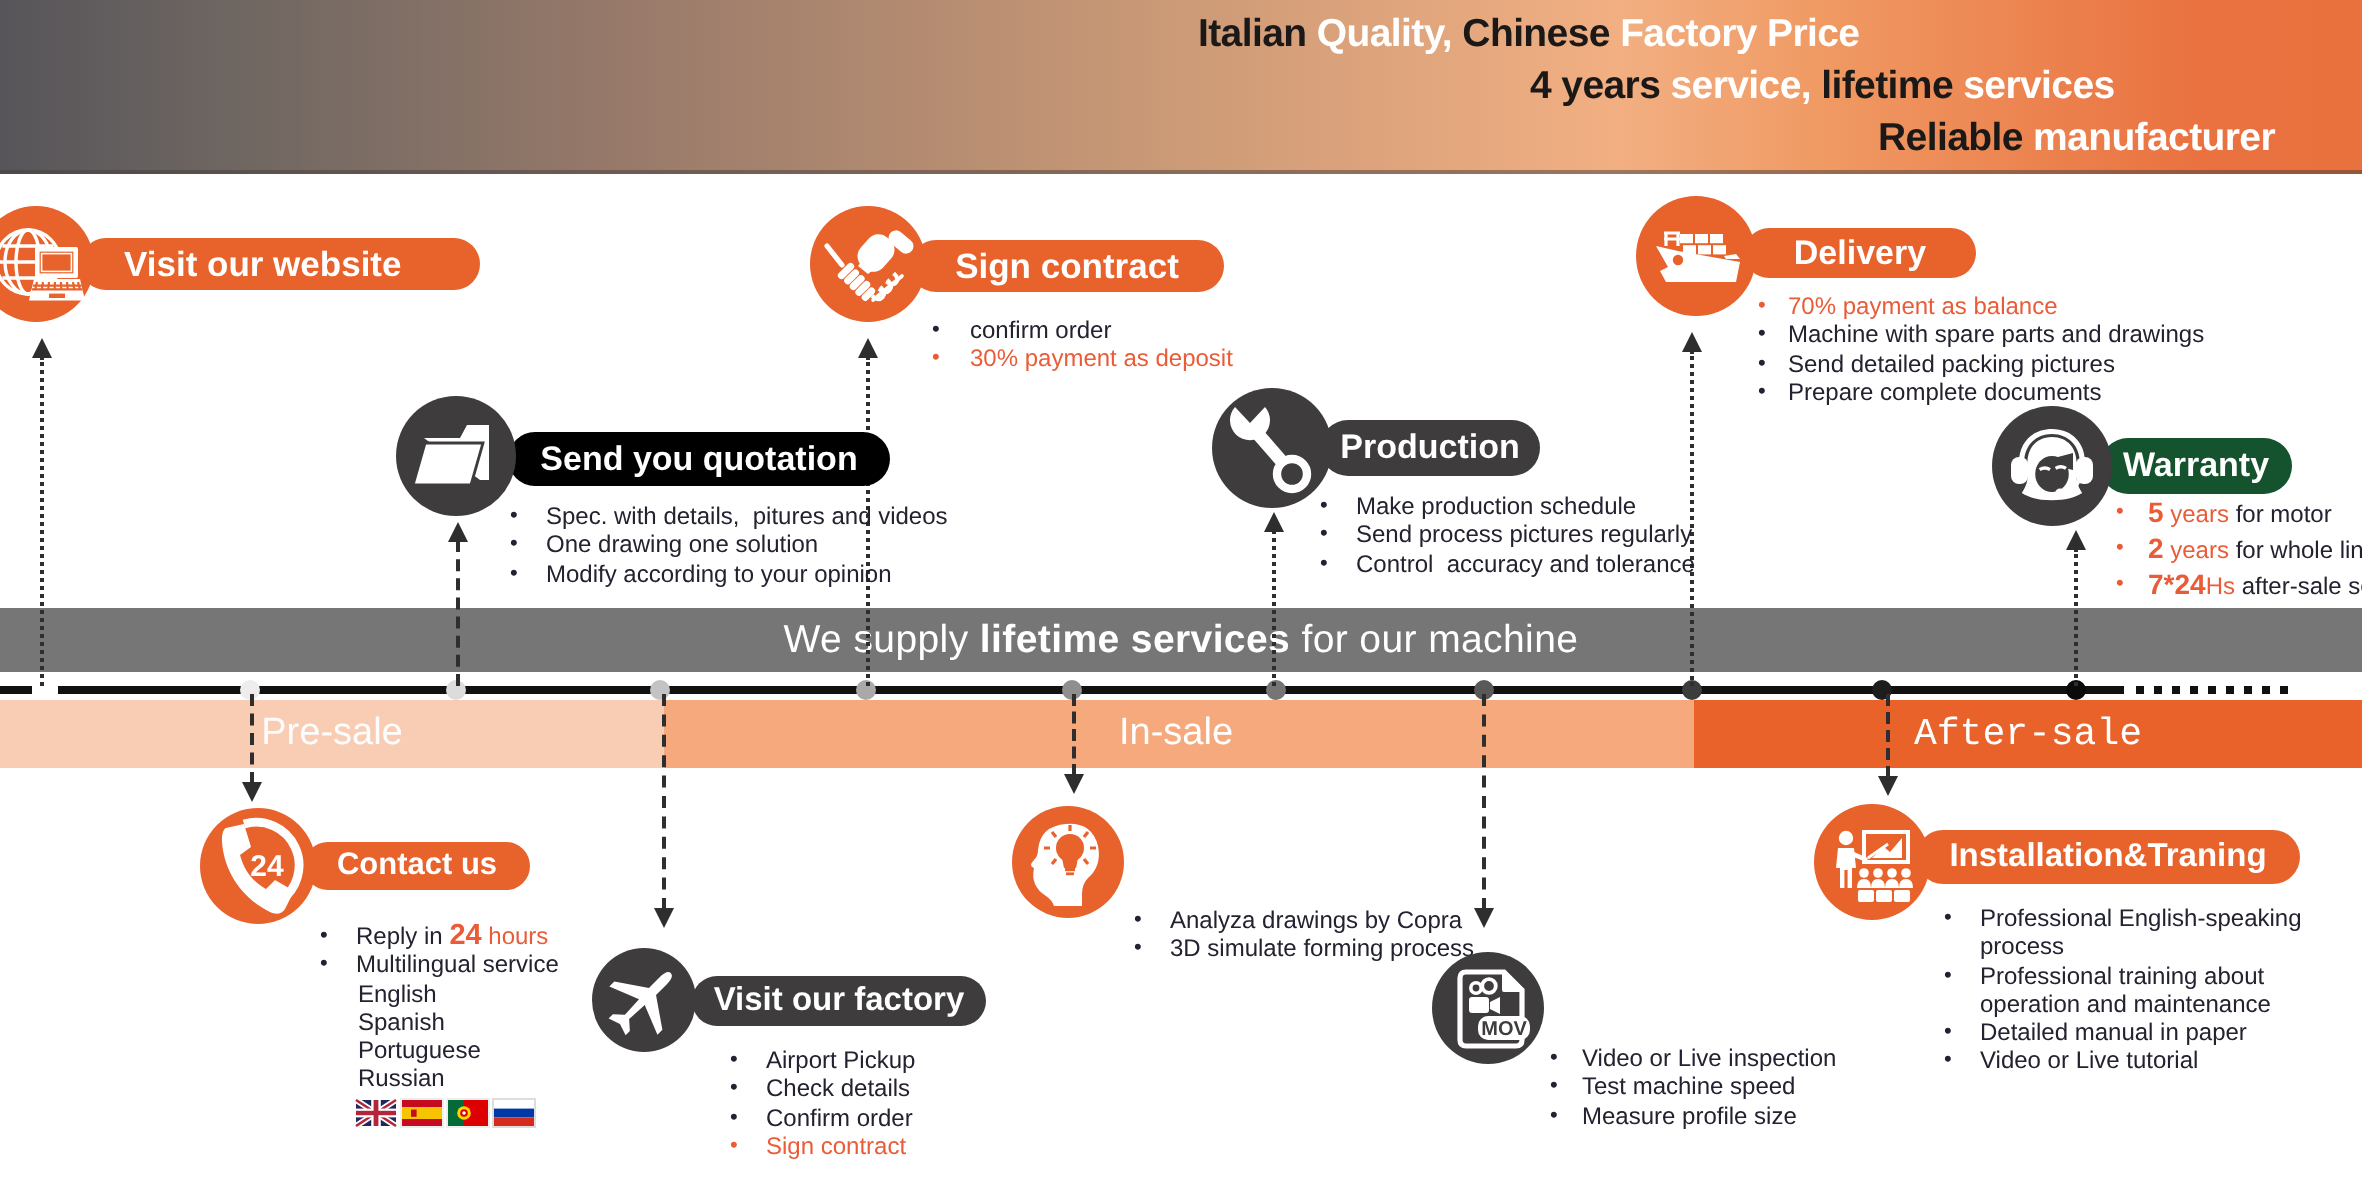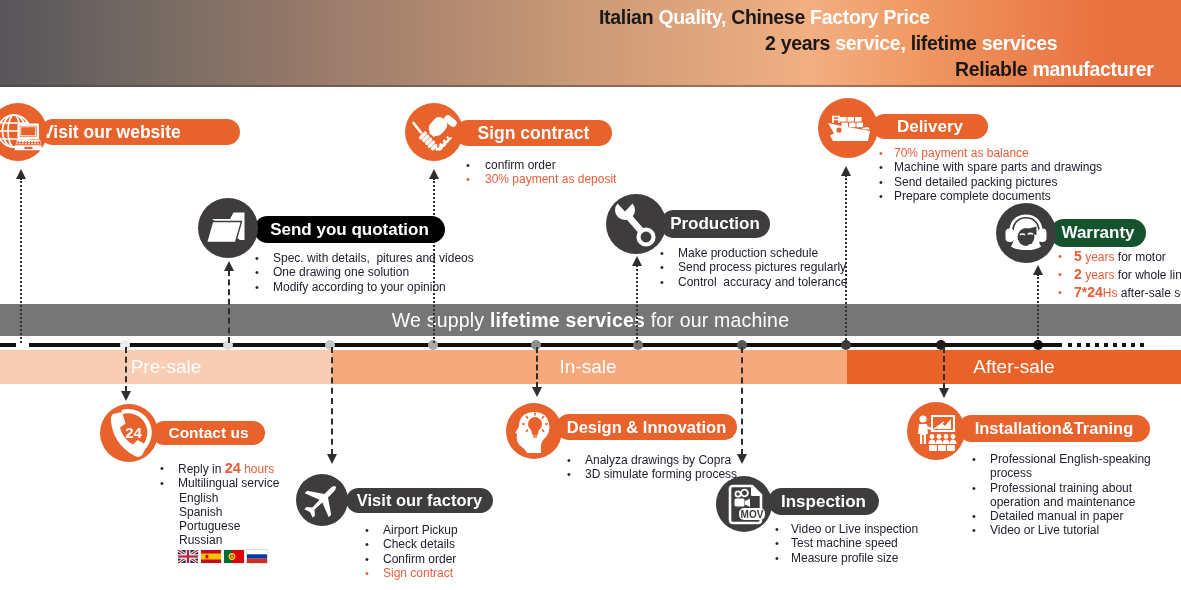--- a/index.html
+++ b/index.html
@@ -22,22 +22,22 @@
 </style>
 </head>
 <body>
 <div id="page">
 
 <div class="abs" style="left:0;top:0;width:1181px;height:87px;
  background:linear-gradient(to right,#57555A 0%,#716862 11%,#97796A 26%,#C89876 48%,#F2AF82 68.5%,#F09A64 77%,#E97240 93%,#E8713E 100%);border-bottom:2px solid rgba(70,60,58,0.5);box-sizing:border-box;"></div>
 <div class="abs" style="left:599px;top:6px;font-size:19.5px;letter-spacing:-0.3px;font-weight:bold;white-space:nowrap;">
  <span class="bdk">Italian </span><span class="bwh">Quality, </span><span class="bdk">Chinese </span><span class="bwh">Factory Price</span></div>
 <div class="abs" style="left:765px;top:32px;font-size:19.5px;letter-spacing:-0.3px;font-weight:bold;white-space:nowrap;">
- <span class="bdk">2 years </span><span class="bwh">service, </span><span class="bdk">lifetime </span><span class="bwh">services</span></div>
-<div class="abs" style="left:939px;top:58px;font-size:19.5px;letter-spacing:-0.3px;font-weight:bold;white-space:nowrap;margin-left:16px;">
+ <span class="bdk">4 years </span><span class="bwh">service, </span><span class="bdk">lifetime </span><span class="bwh">services</span></div>
+<div class="abs" style="left:939px;top:58px;font-size:19.5px;letter-spacing:-0.3px;font-weight:bold;white-space:nowrap;">
  <span class="bdk">Reliable </span><span class="bwh">manufacturer</span></div>
 
 <div class="abs" style="left:0;top:304px;width:1181px;height:32px;background:#767676;
  color:#fff;font-size:19.5px;letter-spacing:0.2px;text-align:center;line-height:32px;">We supply <b>lifetime services</b> for our machine</div>
 
 <div class="abs" style="left:0;top:343px;width:1062px;height:4px;background:#111;"></div>
 <div class="abs" style="left:16px;top:343px;width:13px;height:4px;background:#fff;"></div>
 <div class="abs" style="left:1068px;top:343px;width:4px;height:4px;background:#111;"></div>
 <div class="abs" style="left:1077px;top:343px;width:4px;height:4px;background:#111;"></div>
 <div class="abs" style="left:1086px;top:343px;width:4px;height:4px;background:#111;"></div>
@@ -46,21 +46,21 @@
 <div class="abs" style="left:1113px;top:343px;width:4px;height:4px;background:#111;"></div>
 <div class="abs" style="left:1122px;top:343px;width:4px;height:4px;background:#111;"></div>
 <div class="abs" style="left:1131px;top:343px;width:4px;height:4px;background:#111;"></div>
 <div class="abs" style="left:1140px;top:343px;width:4px;height:4px;background:#111;"></div>
 
 <div class="abs" style="left:0;top:350px;width:332px;height:34px;background:#F8CDB3;"></div>
 <div class="abs" style="left:332px;top:350px;width:515px;height:34px;background:#F5A97D;"></div>
 <div class="abs" style="left:847px;top:350px;width:334px;height:34px;background:#E8622A;"></div>
 <div class="abs" style="left:96px;top:356px;width:140px;text-align:center;font-size:19px;color:#fdfdfd;">Pre-sale</div>
 <div class="abs" style="left:518px;top:356px;width:140px;text-align:center;font-size:19px;color:#fff;">In-sale</div>
-<div class="abs" style="left:944px;top:356px;width:140px;text-align:center;font-size:19px;color:#fff;">After-sale</div>
+<div class="abs" style="left:944px;top:356px;width:140px;text-align:center;font-size:19px;color:#fff;font-family:Liberation Mono, monospace;">After-sale</div>
 
 <div class="circ" style="left:120px;top:340px;width:10px;height:10px;background:#EEECEC;"></div>
 <div class="circ" style="left:223px;top:340px;width:10px;height:10px;background:#DCDCDC;"></div>
 <div class="circ" style="left:325px;top:340px;width:10px;height:10px;background:#C3C3C3;"></div>
 <div class="circ" style="left:428px;top:340px;width:10px;height:10px;background:#A9A9A9;"></div>
 <div class="circ" style="left:531px;top:340px;width:10px;height:10px;background:#8F8F8F;"></div>
 <div class="circ" style="left:633px;top:340px;width:10px;height:10px;background:#757575;"></div>
 <div class="circ" style="left:737px;top:340px;width:10px;height:10px;background:#595959;"></div>
 <div class="circ" style="left:841px;top:340px;width:10px;height:10px;background:#3c3c3c;"></div>
 <div class="circ" style="left:936px;top:340px;width:10px;height:10px;background:#1d1d1d;"></div>
@@ -83,21 +83,21 @@
     <div class="ahd" style="left:121px;top:391px;"></div>
 <div class="arr ad2" style="left:331px;top:347px;height:108px;"></div>
     <div class="ahd" style="left:327px;top:454px;"></div>
 <div class="arr ad2" style="left:536px;top:347px;height:41px;"></div>
     <div class="ahd" style="left:532px;top:387px;"></div>
 <div class="arr ad2" style="left:741px;top:347px;height:108px;"></div>
     <div class="ahd" style="left:737px;top:454px;"></div>
 <div class="arr ad2" style="left:943px;top:347px;height:42px;"></div>
     <div class="ahd" style="left:939px;top:388px;"></div>
 
-<div class="pill" style="left:40px;top:119px;width:200px;height:26px;line-height:26px;font-size:17.5px;background:#E8622C;border-radius:13px;text-align:left;padding-left:2px;">Visit our website</div>
+<div class="pill" style="left:40px;top:119px;width:200px;height:26px;line-height:26px;font-size:17.5px;background:#E8622C;border-radius:13px;text-align:left;padding-left:22px;">Visit our website</div>
 <div class="circ" style="left:-11px;top:103px;width:58px;height:58px;background:#E8622C;"></div>
 <svg class="abs" style="left:-11px;top:103px;" width="58" height="58" viewBox="0 0 58 58">
 <g stroke="#fff" fill="none" stroke-width="1.7">
 <circle cx="25" cy="28" r="16"></circle>
 <ellipse cx="25" cy="28" rx="6" ry="16"></ellipse>
 <ellipse cx="25" cy="28" rx="11.5" ry="16"></ellipse>
 <path d="M12.2,20 L37.8,20 M9,28 L41,28 M12.2,36 L37.8,36"></path>
 </g>
 <g>
 <rect x="28.5" y="20.5" width="21.5" height="15.5" rx="1" fill="#fff"></rect>
@@ -283,40 +283,38 @@
 <path d="M26,7 q2.5,0 2.5,6 L28.5,20 L43,30 L43,33.5 L28,27.5 L27.5,38 L32,42 L32,45 L26,43 L20,45 L20,42 L24.5,38 L24,27.5 L9,33.5 L9,30 L23.5,20 L23.5,13 q0,-6 2.5,-6 z"></path>
 </g>
 </svg>
 <div class="blt" style="left:365px;top:523px;">
 <div class="bl" style="padding-left:18px;"><span class="bu" style="left:0;">•</span>Airport Pickup</div>
 <div class="bl" style="padding-left:18px;"><span class="bu" style="left:0;">•</span>Check details</div>
 <div class="bl" style="padding-left:18px;"><span class="bu" style="left:0;">•</span>Confirm order</div>
 <div class="bl or" style="padding-left:18px;"><span class="bu" style="left:0;">•</span>Sign contract</div>
 </div>
 
-<div class="pill" style="left:556px;top:414px;width:181px;height:26px;line-height:26px;font-size:16.5px;background:#E8622C;border-radius:13px;">Design &amp; Innovation</div>
 <div class="circ" style="left:506px;top:403px;width:56px;height:56px;background:#E8622C;"></div>
 <svg class="abs" style="left:506px;top:403px;" width="56" height="56" viewBox="0 0 56 56">
 <path d="M21,50 q-1,-3 -4,-5 q-8,-5 -6,-14 q-3,-1 0,-4 q2,-2 2,-5 q1,-12 14,-13 q13,-1 16,11 q2,10 -5,16 q-3,3 -3,8 l0,6 z" fill="#fff"></path>
 <g fill="#E8622C">
 <circle cx="29" cy="21" r="7"></circle>
 <polygon points="25,26 33,26 32,31 26,31"></polygon>
 <rect x="26.5" y="31" width="5" height="1.6"></rect>
 <rect x="27" y="33.2" width="4" height="1.4"></rect>
 </g>
 <g stroke="#E8622C" stroke-width="1.6">
 <path d="M29,9.5 L29,12.5 M38,13 L36,15.5 M42,21 L39,21 M38,29 L36,26.5 M20,13 L22,15.5 M16,21 L19,21 M20,29 L22,26.5"></path>
 </g>
 </svg>
 <div class="blt" style="left:567px;top:453px;">
 <div class="bl" style="padding-left:18px;"><span class="bu" style="left:0;">•</span>Analyza drawings by Copra</div>
 <div class="bl" style="padding-left:18px;"><span class="bu" style="left:0;">•</span>3D simulate forming process</div>
 </div>
 
-<div class="pill" style="left:768px;top:488px;width:111px;height:27px;line-height:27px;font-size:17px;background:#3E3C3D;border-radius:14px;">Inspection</div>
 <div class="circ" style="left:716px;top:476px;width:56px;height:56px;background:#3E3C3D;"></div>
 <svg class="abs" style="left:716px;top:476px;" width="56" height="56" viewBox="0 0 56 56">
 <path d="M17,10 L36,10 L45,19 L45,44 q0,3 -3,3 L17,47 q-3,0 -3,-3 L14,13 q0,-3 3,-3 z" fill="none" stroke="#fff" stroke-width="2.6"></path>
 <path d="M36,10 L36,19 L45,19 Z" fill="#fff" stroke="#fff" stroke-width="2" stroke-linejoin="round"></path>
 <circle cx="22" cy="18" r="2.6" fill="none" stroke="#fff" stroke-width="1.8"></circle>
 <circle cx="28.5" cy="17" r="3.4" fill="none" stroke="#fff" stroke-width="1.9"></circle>
 <rect x="18.5" y="22.5" width="10" height="8" rx="1.5" fill="#fff"></rect>
 <polygon points="29,25 34,22.5 34,31 29,28.5" fill="#fff"></polygon>
 <rect x="23" y="32" width="26" height="12" rx="5" fill="#fff"></rect>
 <text x="36" y="41.5" font-size="10" font-weight="bold" fill="#3E3C3D" text-anchor="middle" font-family="Liberation Sans,sans-serif">MOV</text>

